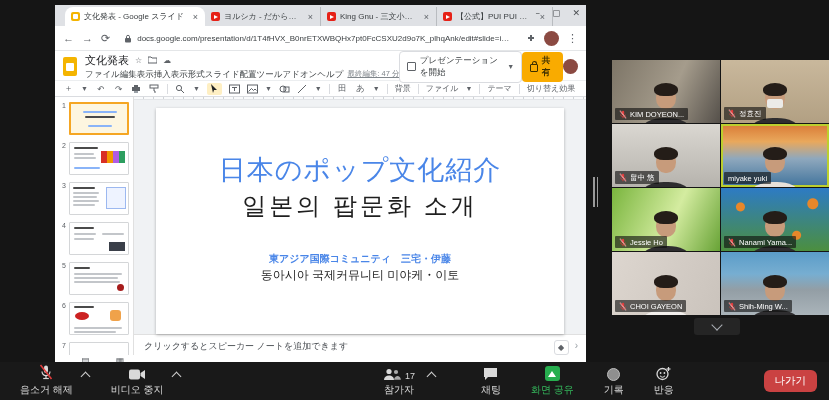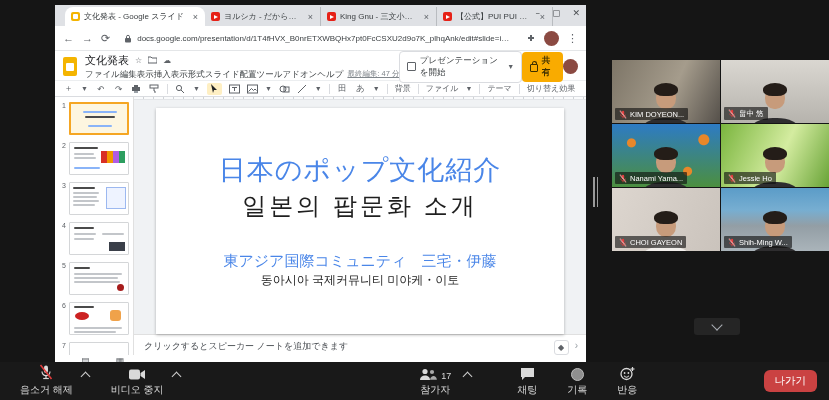--- a/index.html
+++ b/index.html
@@ -67,21 +67,21 @@
   .orange{position:absolute;right:7px;top:7px;width:11px;height:11px;border-radius:3px;background:#f0a24a;}
   .bluebox{position:absolute;right:2px;top:4px;width:18px;height:20px;border:1px solid #9cb8f0;background:#eef3ff;}
   .canvas-col{flex:1;display:flex;flex-direction:column;background:#f0f2f4;min-width:0;}
   .ruler{height:6px;background:#fafbfc;border-bottom:1px solid #e3e5e8;
          background-image:repeating-linear-gradient(90deg,transparent 0 9px,#cfd2d6 9px 10px);}
   .canvas{flex:1;position:relative;}
   .slide-page{width:408px;height:226px;background:#fff;margin:8px auto 0;box-shadow:0 1px 3px rgba(0,0,0,.28);
               text-align:center;position:relative;}
   .sl-title-ja{padding-top:44px;font-size:27px;color:#4a86e8;letter-spacing:1px;}
   .sl-title-ko{font-size:24px;color:#1f1f1f;margin-top:2px;letter-spacing:3px;}
-  .sl-sub-ja{margin-top:30px;font-size:15px;color:#4a86e8;font-weight:normal;}
+  .sl-sub-ja{margin-top:30px;font-size:10px;color:#4a86e8;font-weight:bold;}
   .sl-sub-ko{font-size:12px;color:#1f1f1f;margin-top:1px;}
   .notes{height:24px;background:#fff;border-top:1px solid #e0e0e0;display:flex;align-items:flex-start;
          padding:5px 8px 0 10px;font-size:9px;color:#4d5156;}
   .explore{margin-left:auto;width:13px;height:13px;border:1px solid #dadce0;border-radius:3px;display:flex;
            align-items:center;justify-content:center;font-size:8px;color:#5f6368;}
   .notes .more{font-size:10px;color:#9aa0a6;margin-left:6px;}
   .statusrow{height:12px;display:flex;align-items:center;gap:26px;padding-left:26px;font-size:9px;color:#5f6368;background:#fff;}
   
   .vdivider{position:absolute;left:593px;top:177px;width:7px;height:30px;display:flex;gap:2px;}
   .vdivider span{width:1.5px;height:100%;background:#9a9a9a;}
@@ -401,70 +401,95 @@
           <rect x="3.4" y="1" width="3.2" height="6" rx="1.6" fill="#e03c3c"></rect>
           <path d="M2 6c0 1.8 1.3 3 3 3s3-1.2 3-3" fill="none" stroke="#e03c3c"></path>
           <line x1="5" y1="9" x2="5" y2="11" stroke="#e03c3c"></line>
           <line x1="1" y1="1" x2="9" y2="11" stroke="#fff" stroke-width="1.4"></line>
           <line x1="1" y1="1" x2="9" y2="11" stroke="#e03c3c"></line>
         </svg>
       <span>KIM DOYEON...</span>
     </div>
   </div>
 
-
-  <div class="tile t-hata">
+  <div class="tile t-jeong mask">
     <div class="person">
         <div class="head"></div>
         <div class="torso"></div>
       </div>
     <div class="namebar">
       <svg class="micoff" viewBox="0 0 10 12">
           <rect x="3.4" y="1" width="3.2" height="6" rx="1.6" fill="#e03c3c"></rect>
           <path d="M2 6c0 1.8 1.3 3 3 3s3-1.2 3-3" fill="none" stroke="#e03c3c"></path>
           <line x1="5" y1="9" x2="5" y2="11" stroke="#e03c3c"></line>
           <line x1="1" y1="1" x2="9" y2="11" stroke="#fff" stroke-width="1.4"></line>
           <line x1="1" y1="1" x2="9" y2="11" stroke="#e03c3c"></line>
         </svg>
-      <span>畠中 悠</span>
-    </div>
-  </div>
-
-
-  <div class="tile t-nanami">
+      <span>정효진</span>
+    </div>
+  </div>
+
+  <div class="tile t-hata">
     <div class="person">
         <div class="head"></div>
         <div class="torso"></div>
       </div>
     <div class="namebar">
       <svg class="micoff" viewBox="0 0 10 12">
           <rect x="3.4" y="1" width="3.2" height="6" rx="1.6" fill="#e03c3c"></rect>
           <path d="M2 6c0 1.8 1.3 3 3 3s3-1.2 3-3" fill="none" stroke="#e03c3c"></path>
           <line x1="5" y1="9" x2="5" y2="11" stroke="#e03c3c"></line>
           <line x1="1" y1="1" x2="9" y2="11" stroke="#fff" stroke-width="1.4"></line>
           <line x1="1" y1="1" x2="9" y2="11" stroke="#e03c3c"></line>
         </svg>
-      <span>Nanami Yama...</span>
+      <span>畠中 悠</span>
+    </div>
+  </div>
+
+  <div class="tile t-miyake active">
+    <div class="person">
+        <div class="head"></div>
+        <div class="torso light"></div>
+      </div>
+    <div class="namebar">
+      <span>miyake yuki</span>
     </div>
   </div>
 
   <div class="tile t-jessie">
     <div class="person">
         <div class="head"></div>
         <div class="torso"></div>
       </div>
     <div class="namebar">
       <svg class="micoff" viewBox="0 0 10 12">
           <rect x="3.4" y="1" width="3.2" height="6" rx="1.6" fill="#e03c3c"></rect>
           <path d="M2 6c0 1.8 1.3 3 3 3s3-1.2 3-3" fill="none" stroke="#e03c3c"></path>
           <line x1="5" y1="9" x2="5" y2="11" stroke="#e03c3c"></line>
           <line x1="1" y1="1" x2="9" y2="11" stroke="#fff" stroke-width="1.4"></line>
           <line x1="1" y1="1" x2="9" y2="11" stroke="#e03c3c"></line>
         </svg>
       <span>Jessie Ho</span>
+    </div>
+  </div>
+
+  <div class="tile t-nanami">
+    <div class="person">
+        <div class="head"></div>
+        <div class="torso"></div>
+      </div>
+    <div class="namebar">
+      <svg class="micoff" viewBox="0 0 10 12">
+          <rect x="3.4" y="1" width="3.2" height="6" rx="1.6" fill="#e03c3c"></rect>
+          <path d="M2 6c0 1.8 1.3 3 3 3s3-1.2 3-3" fill="none" stroke="#e03c3c"></path>
+          <line x1="5" y1="9" x2="5" y2="11" stroke="#e03c3c"></line>
+          <line x1="1" y1="1" x2="9" y2="11" stroke="#fff" stroke-width="1.4"></line>
+          <line x1="1" y1="1" x2="9" y2="11" stroke="#e03c3c"></line>
+        </svg>
+      <span>Nanami Yama...</span>
     </div>
   </div>
 
   <div class="tile t-choi">
     <div class="person">
         <div class="head"></div>
         <div class="torso white"></div>
       </div>
     <div class="namebar">
       <svg class="micoff" viewBox="0 0 10 12">
@@ -544,20 +569,28 @@
 
     <div class="zbtn" style="margin-left:36px;">
       <span class="zicon">
         <svg width="15" height="14" viewBox="0 0 15 14">
           <path d="M1 1h13v9H5l-3 3v-3H1z" fill="#d9d9d9"></path>
         </svg>
       </span>
       <span>채팅</span>
     </div>
 
+    <div class="zbtn">
+      <span class="zicon">
+        <span class="share-ic">
+            <span></span>
+          </span>
+      </span>
+      <span class="green-lbl">화면 공유</span>
+    </div>
 
     <div class="zbtn">
       <span class="zicon">
           <span class="rec-ic"></span>
         </span>
       <span>기록</span>
     </div>
 
     <div class="zbtn">
       <span class="zicon">

